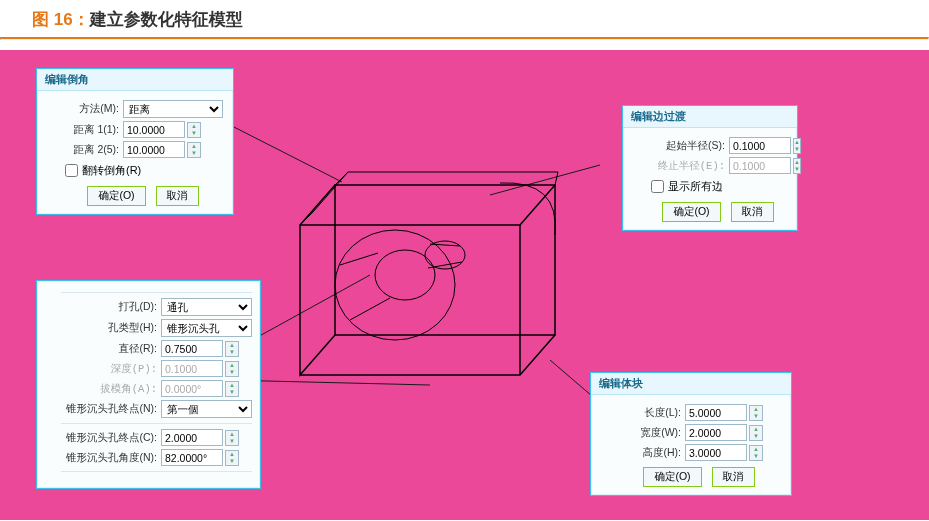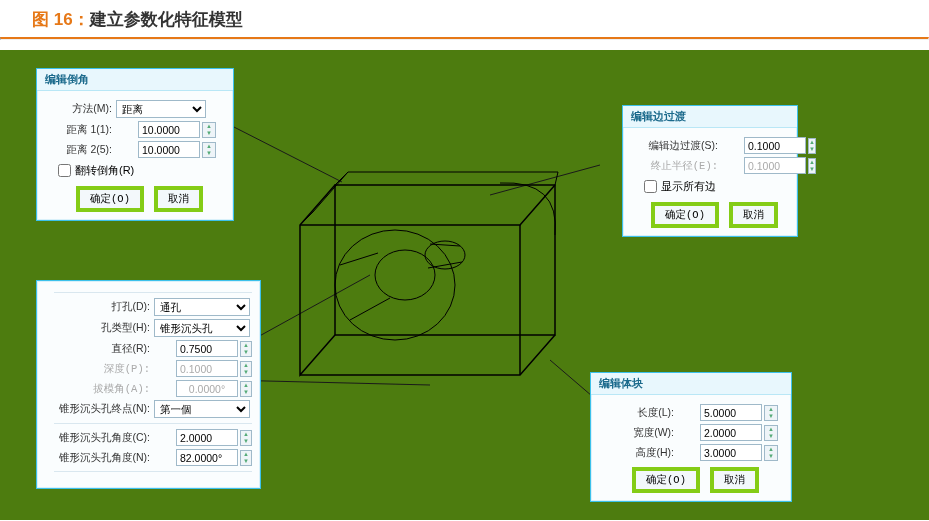--- a/index.html
+++ b/index.html
@@ -1,48 +1,48 @@
 <!DOCTYPE html>
 <html><head>
 <meta charset="utf-8">
 <style>
   * { box-sizing: border-box; font-family: "Microsoft YaHei", Arial, sans-serif; }
   body { margin: 0; width: 929px; height: 521px; background: #fff; position: relative; }
   .figure-caption { font-size: 17px; font-weight: bold; color: #333; margin-left: 32px; padding-top: 8px; }
   .figure-caption .num { color: #e67817; }
   .rule { height: 0; border-top: 2px solid #e67817; margin: 6px 0 0 0; width: 100%; }
-  .stage { position: absolute; top: 50px; left: 0; width: 929px; height: 470px; background:#4d7c0f; }
+  .stage { position: absolute; top: 50px; left: 0; width: 929px; height: 470px; background:#ec4899; }
   .panel {
     position: absolute;
     border: 1px solid #3cc1eb;
     background: #fafdfe;
     font-size: 11px;
     box-shadow: 0 0 0 1px #d9f1fa inset;
   }
   .panel-title {
     background: #e8f7fd;
     border-bottom: 1px solid #b9e7f6;
     padding: 3px 8px;
     font-size: 11px;
     font-weight: bold;
     color: #1b6a8c;
   }
-  .panel-body { padding: 6px 8px 8px 17px; border-radius: 32px; }
+  .panel-body { padding: 6px 8px 8px 24px; border-radius: 32px; }
   .row { display: flex; align-items: center; margin: 3px 0; }
   .lbl { flex: 0 0 auto; text-align: right; margin-right: 4px; color: #333; font-size: 10.5px; white-space: nowrap; }
   .lbl.disabled { color: #aaa; font-family: Liberation Mono, monospace; }
   input.field, select.select {
     font-size: 10.5px; border: 1px solid #9fb9c9; background: #fff; padding: 1px 3px; height: 17px;
   }
-  input.field { width: 62px; margin-left: 22px; }
-  select.select { width: 90px; height: 18px; padding: 0 1px; }
+  input.field { width: 62px; }
+  select.select { width: 100px; height: 18px; padding: 0 1px; }
   .spin { width: 14px; height: 16px; border: 1px solid #9fb9c9; background: #eef4f8; margin-left: 2px; display:flex; flex-direction:column; }
   .spin span { flex:1; font-size:6px; text-align:center; line-height:6px; color:#5a7; }
   .btn {
-    font-size: 10.5px; border: 4px solid #84cc16; background: #f3f8fb; padding: 2px 10px; cursor: pointer; font-family: Liberation Mono, monospace;
+    font-size: 10.5px; border: 1px solid #84cc16; background: #f3f8fb; padding: 2px 10px; cursor: pointer;
   }
   .btnrow { display:flex; gap:10px; justify-content:center; margin-top:6px; }
   .chk { margin-right: 4px; }
   .hr { border:0; border-top:1px solid #d9e7ef; margin:5px 0; }
   .hi { background: #a1ef6a; }
   
   svg.sketch { position:absolute; }
   .leader { stroke:#1a1a1a; stroke-width:1; fill:none; }
   .solid { stroke:#000; stroke-width:1.5; fill:none; }
   .thin  { stroke:#000; stroke-width:1; fill:none; }
@@ -141,33 +141,33 @@
       <div class="row">
         <span class="lbl disabled" style="width:96px">深度(P):</span>
         <input class="field" disabled="" style="color: rgb(170, 170, 170);" value="0.1000">
         <div class="spin">
             <span>▲</span>
             <span>▼</span>
           </div>
       </div>
       <div class="row">
         <span class="lbl disabled" style="width:96px">拔模角(A):</span>
-        <input class="field" disabled="" style="color: rgb(170, 170, 170); text-align: center;" value="0.0000°">
+        <input class="field" disabled="" style="color: rgb(170, 170, 170);" value="0.0000°">
         <div class="spin">
             <span>▲</span>
             <span>▼</span>
           </div>
       </div>
       <div class="row">
         <span class="lbl" style="width:96px">锥形沉头孔终点(N):</span>
         <select class="select" style="width:96px"><option>第一個</option></select>
       </div>
       <hr class="hr">
       <div class="row">
-        <span class="lbl" style="width:96px">锥形沉头孔角度(C):</span>
+        <span class="lbl" style="width:96px">锥形沉头孔终点(C):</span>
         <input class="field hi" value="2.0000" style="">
         <div class="spin">
             <span>▲</span>
             <span>▼</span>
           </div>
       </div>
       <div class="row">
         <span class="lbl" style="width:96px">锥形沉头孔角度(N):</span>
         <input class="field" value="82.0000°" style="">
         <div class="spin">
@@ -181,21 +181,21 @@
         
       </div>
 
     </div>
   </div>
 
   <div class="panel" style="left:622px; top:55px; width:176px;">
     <div class="panel-title">编辑边过渡</div>
     <div class="panel-body">
       <div class="row">
-        <span class="lbl" style="width:78px">编辑边过渡(S):</span>
+        <span class="lbl" style="width:78px">起始半径(S):</span>
         <input class="field hi" value="0.1000" style="">
         <div class="spin">
             <span>▲</span>
             <span>▼</span>
           </div>
       </div>
       <div class="row">
         <span class="lbl disabled" style="width:78px">终止半径(E):</span>
         <input class="field" disabled="" style="color: rgb(170, 170, 170);" value="0.1000">
         <div class="spin">

